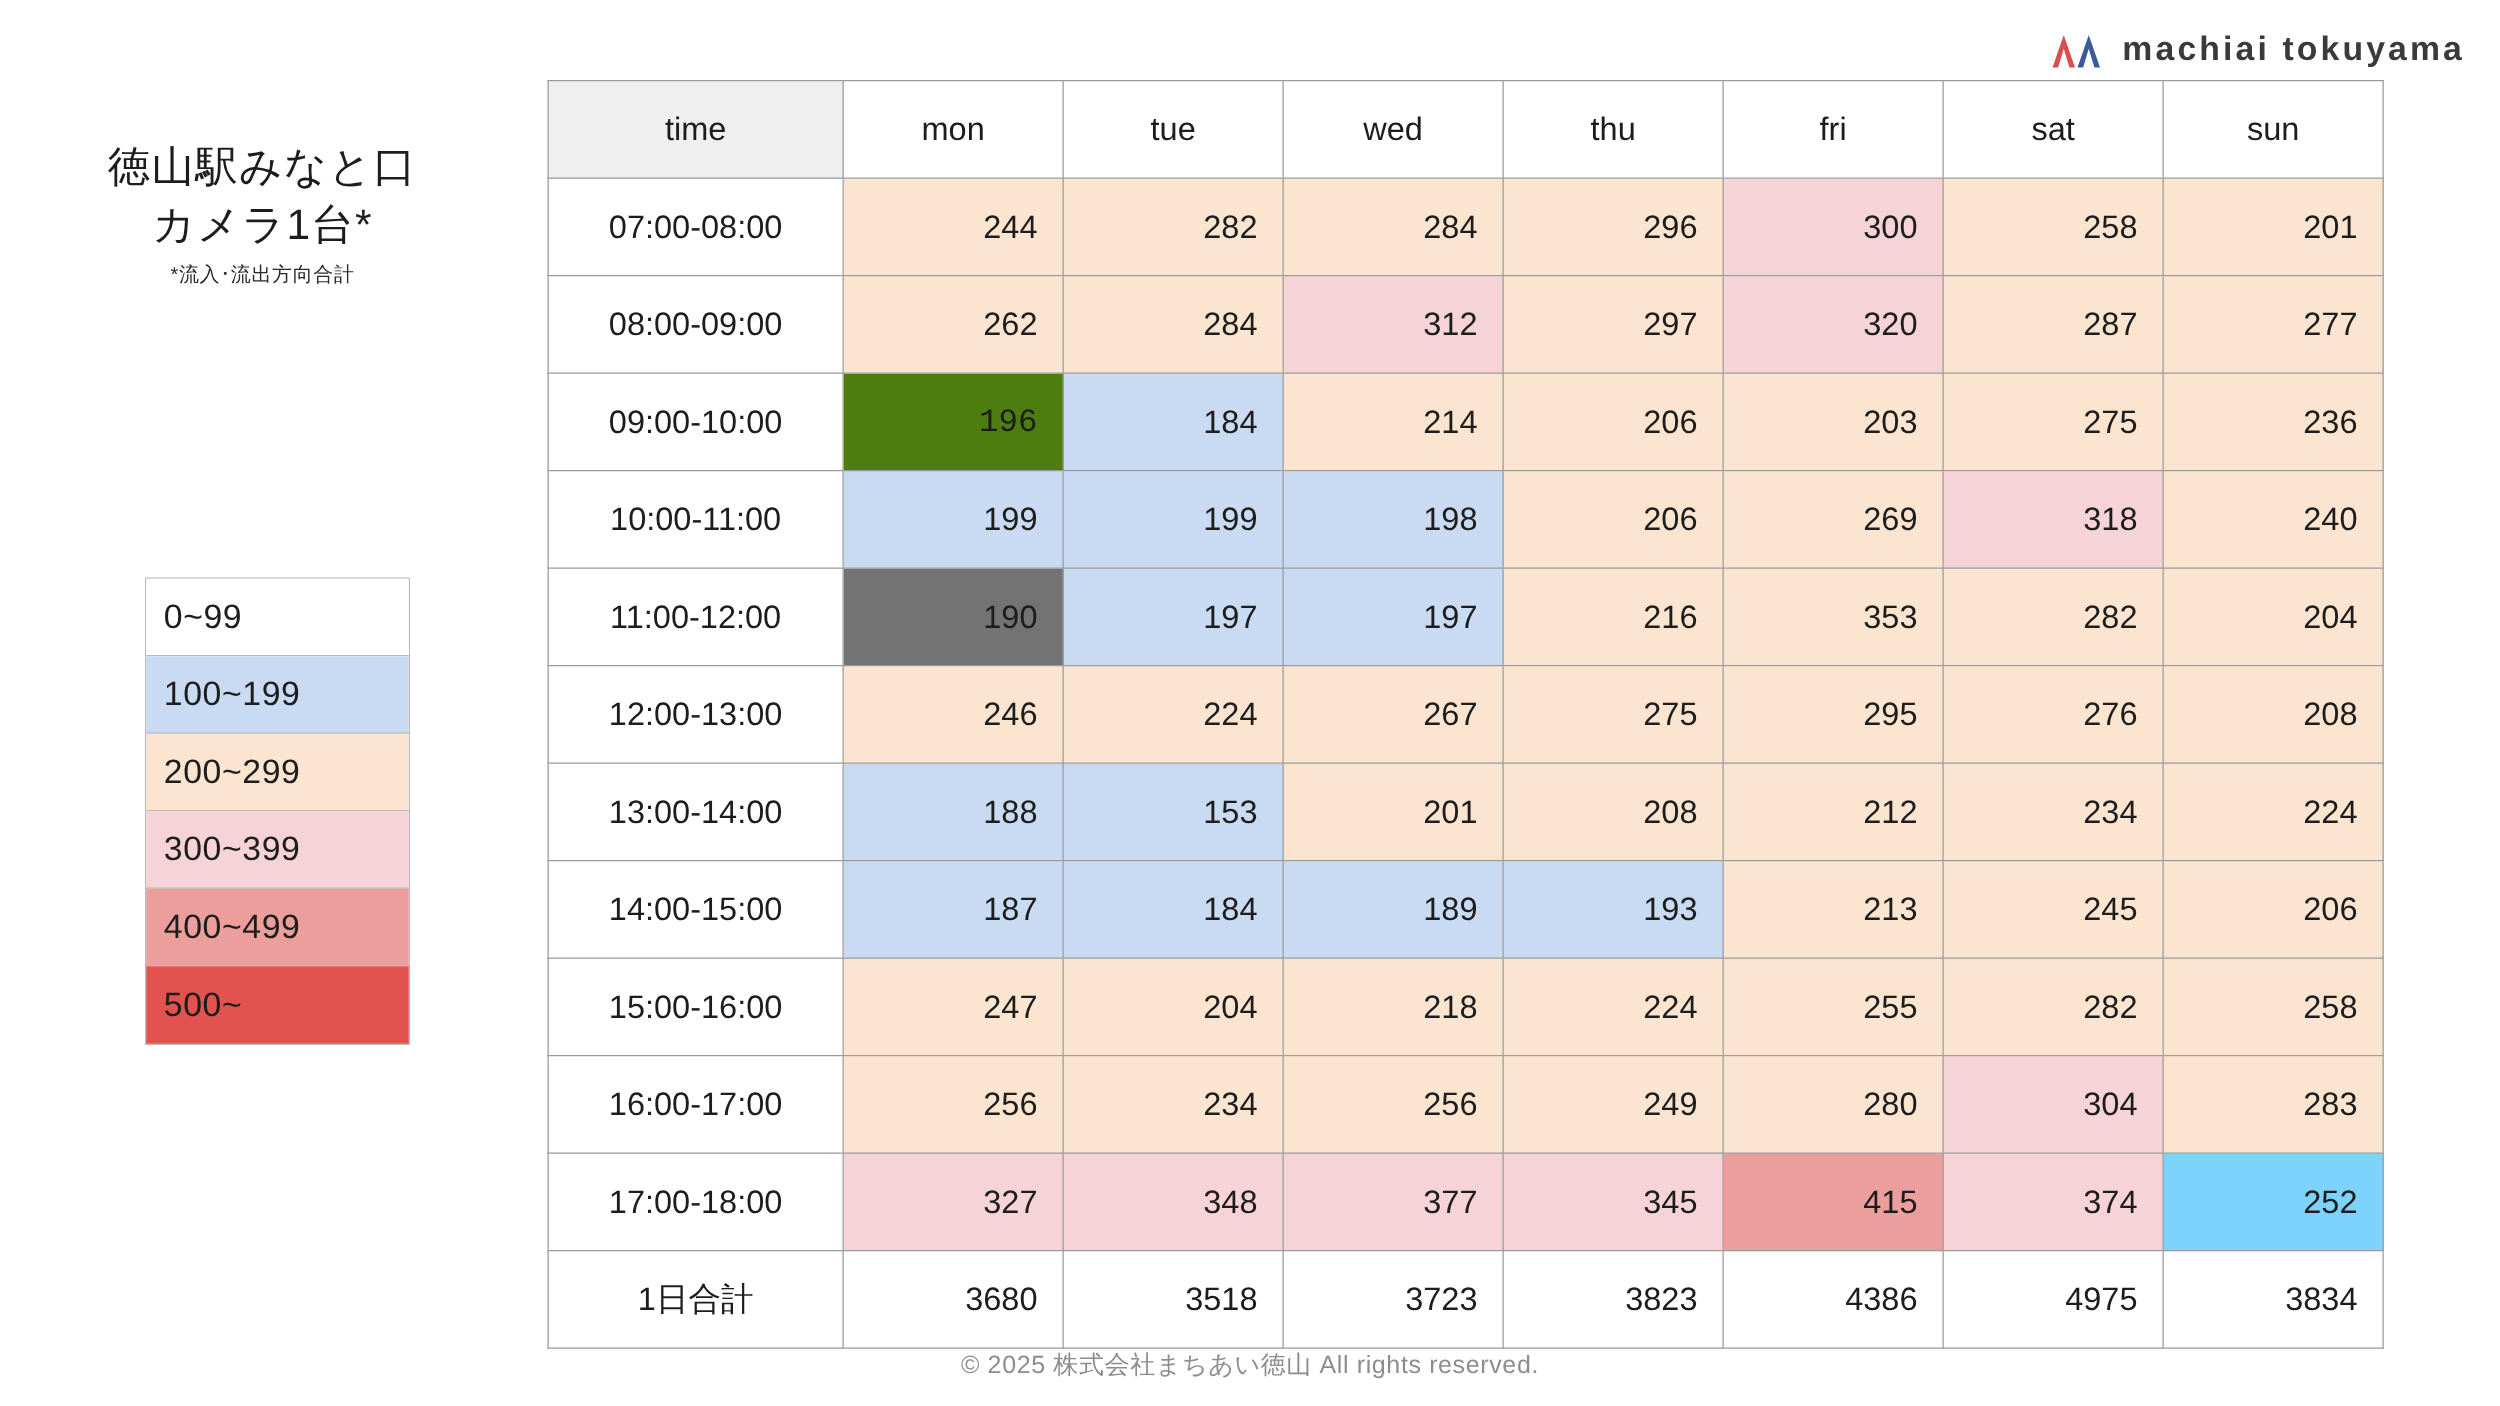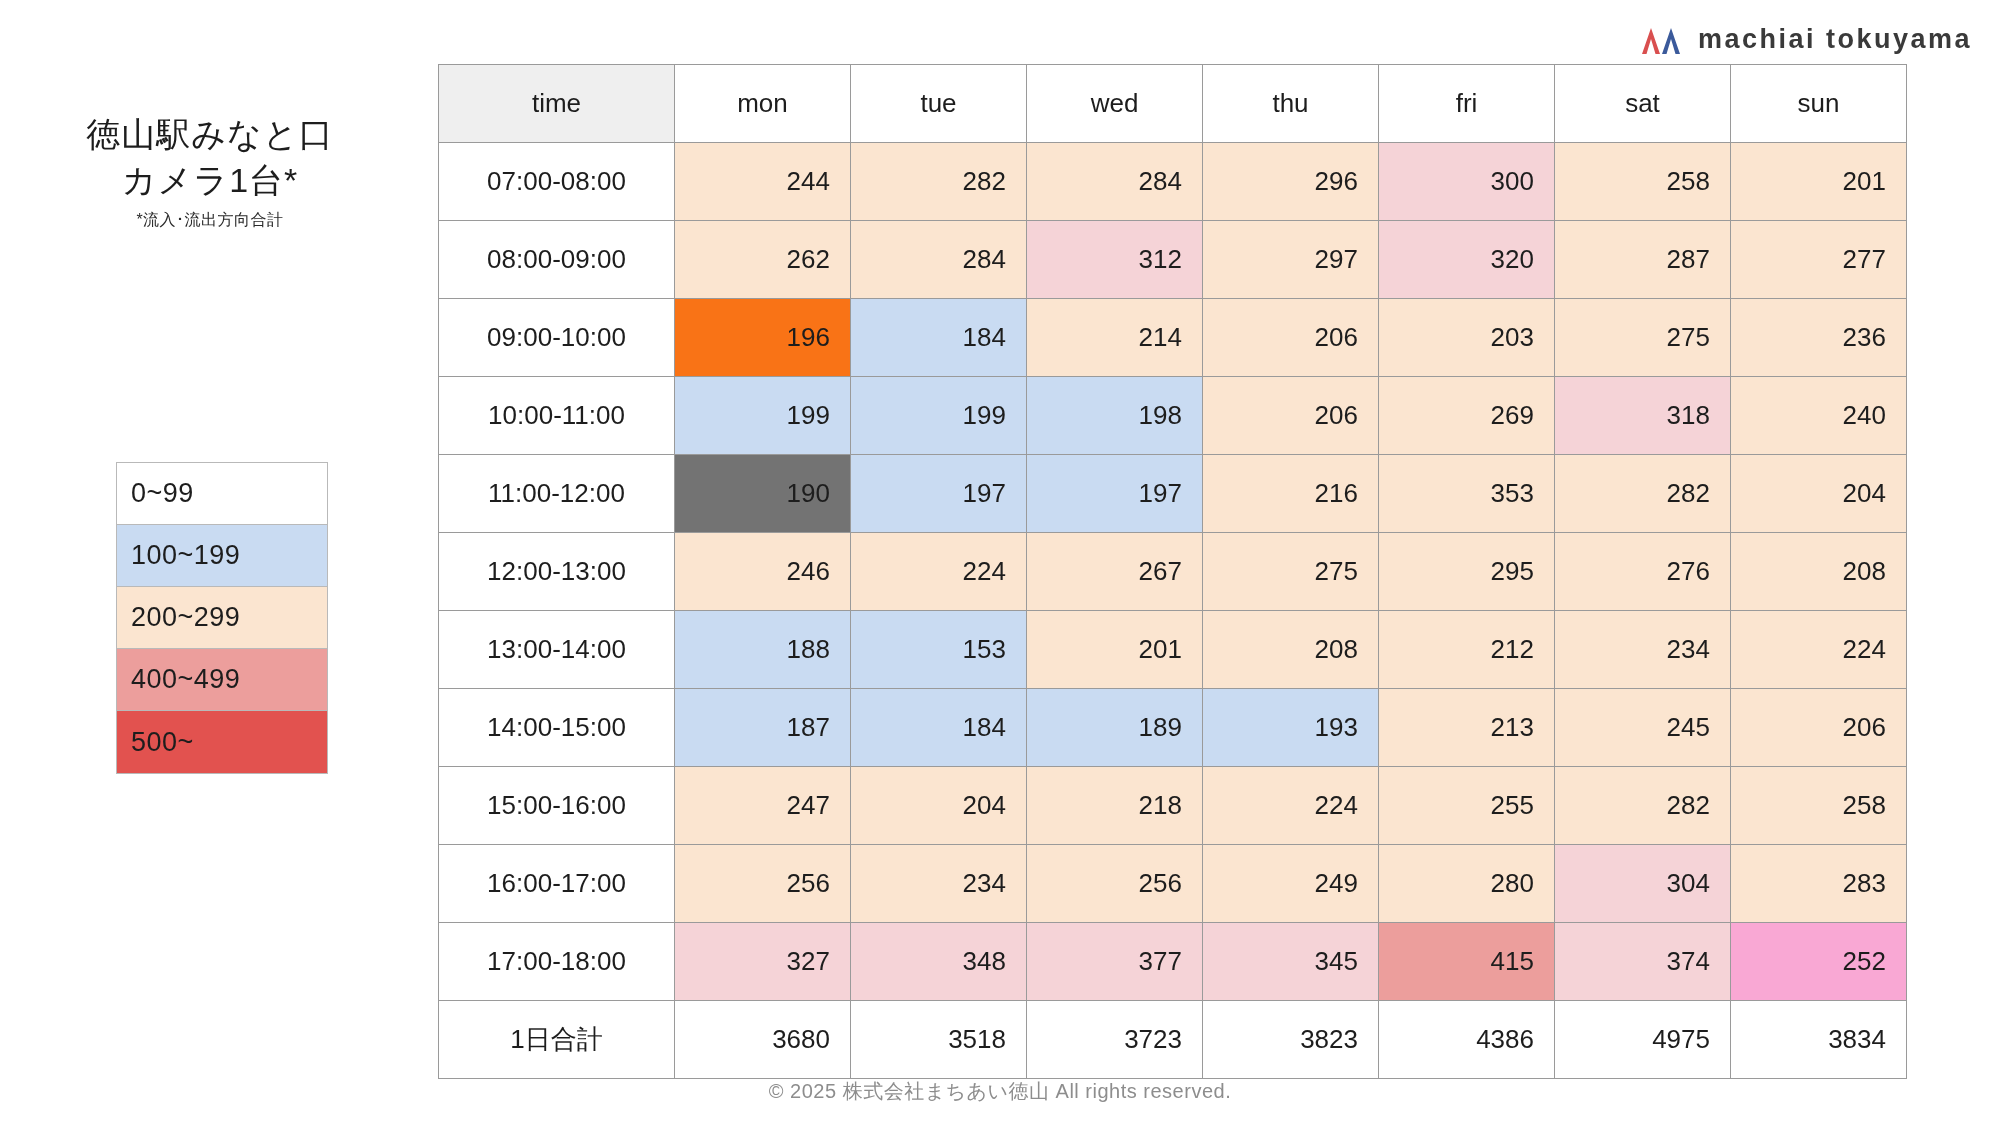--- a/index.html
+++ b/index.html
@@ -166,20 +166,23 @@
 
 <div class="legend" id="legend">
     <div class="legend-row" style="background: rgb(255, 255, 255);">
       <span>0~99</span>
     </div>
     <div class="legend-row" style="background: rgb(201, 219, 242);">
       <span>100~199</span>
     </div>
     <div class="legend-row" style="background: rgb(251, 229, 208);">
       <span>200~299</span>
+    </div>
+    <div class="legend-row" style="background: rgb(245, 211, 215);">
+      <span>300~399</span>
     </div>
     <div class="legend-row" style="background: rgb(236, 158, 156);">
       <span>400~499</span>
     </div>
     <div class="legend-row" style="background: rgb(226, 82, 79);">
       <span>500~</span>
     </div>
   </div>
 
 <div class="table-wrap">
@@ -212,21 +215,21 @@
           <td class="val" style="background: rgb(251, 229, 208);">262</td>
           <td class="val" style="background: rgb(251, 229, 208);">284</td>
           <td class="val" style="background: rgb(245, 211, 215);">312</td>
           <td class="val" style="background: rgb(251, 229, 208);">297</td>
           <td class="val" style="background: rgb(245, 211, 215);">320</td>
           <td class="val" style="background: rgb(251, 229, 208);">287</td>
           <td class="val" style="background: rgb(251, 229, 208);">277</td>
         </tr>
         <tr>
           <td class="timecell">09:00-10:00</td>
-          <td class="val" style="background: #f97316;">196</td>
+          <td class="val" style="background: #4d7c0f; font-family: Liberation Mono, monospace;">196</td>
           <td class="val" style="background: rgb(201, 219, 242);">184</td>
           <td class="val" style="background: rgb(251, 229, 208);">214</td>
           <td class="val" style="background: rgb(251, 229, 208);">206</td>
           <td class="val" style="background: rgb(251, 229, 208);">203</td>
           <td class="val" style="background: rgb(251, 229, 208);">275</td>
           <td class="val" style="background: rgb(251, 229, 208);">236</td>
         </tr>
         <tr>
           <td class="timecell">10:00-11:00</td>
           <td class="val" style="background: rgb(201, 219, 242);">199</td>
@@ -298,21 +301,21 @@
           <td class="val" style="background: rgb(251, 229, 208);">283</td>
         </tr>
         <tr>
           <td class="timecell">17:00-18:00</td>
           <td class="val" style="background: rgb(245, 211, 215);">327</td>
           <td class="val" style="background: rgb(245, 211, 215);">348</td>
           <td class="val" style="background: rgb(245, 211, 215);">377</td>
           <td class="val" style="background: rgb(245, 211, 215);">345</td>
           <td class="val" style="background: rgb(236, 158, 156);">415</td>
           <td class="val" style="background: rgb(245, 211, 215);">374</td>
-          <td class="val" style="background: #f9a8d4; padding-left: 21px;">252</td>
+          <td class="val" style="background: #7dd3fc; padding-left: 21px;">252</td>
         </tr>
         <tr class="total">
           <td class="timecell">1日合計</td>
           <td class="val">3680</td>
           <td class="val">3518</td>
           <td class="val">3723</td>
           <td class="val">3823</td>
           <td class="val">4386</td>
           <td class="val">4975</td>
           <td class="val">3834</td>

